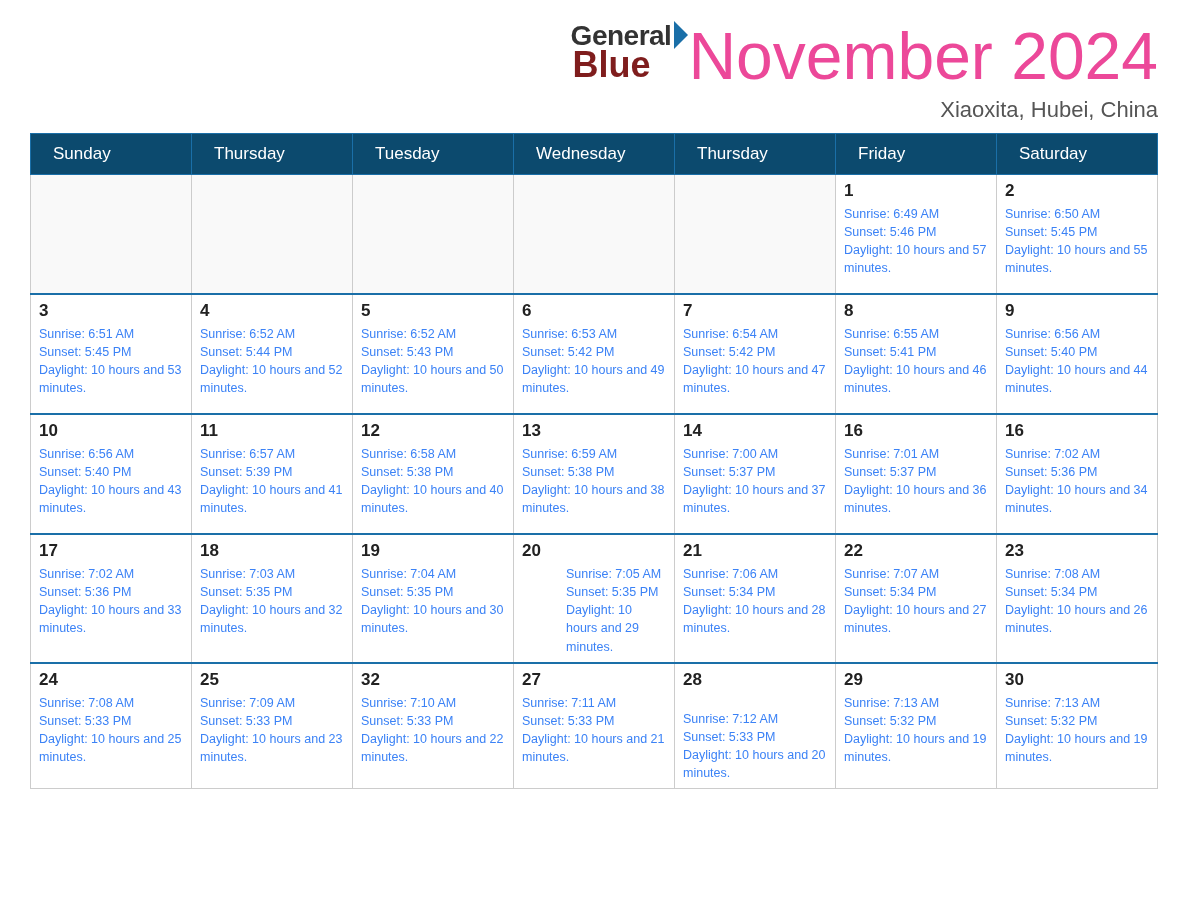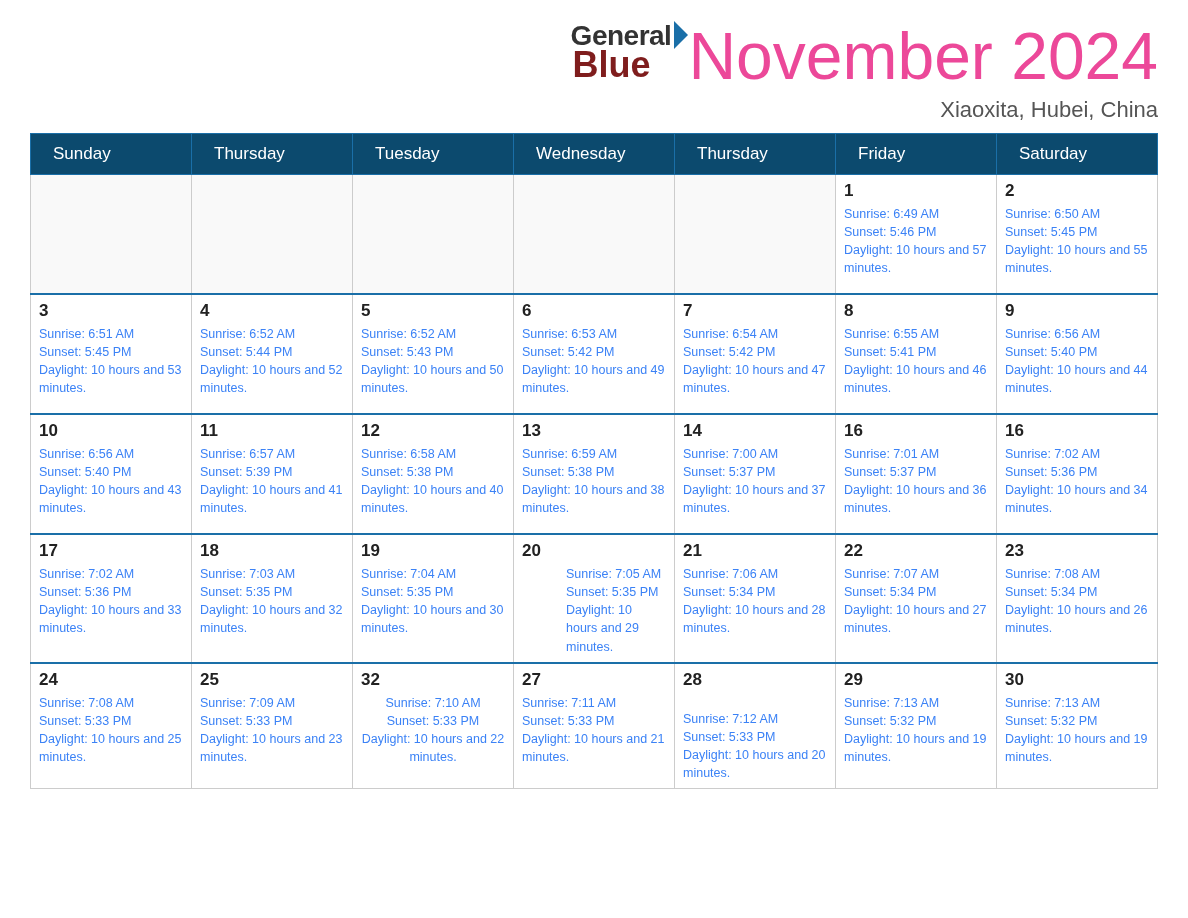--- a/index.html
+++ b/index.html
@@ -292,21 +292,21 @@
 Daylight: 10 hours and 25 minutes.</div>
         </td>
         <td>
           <div class="day-number">25</div>
           <div class="day-info" style="white-space: pre-line;">Sunrise: 7:09 AM
 Sunset: 5:33 PM
 Daylight: 10 hours and 23 minutes.</div>
         </td>
         <td>
           <div class="day-number">32</div>
-          <div class="day-info" style="white-space: pre-line; text-align: center;">Sunrise: 7:10 AM
+          <div class="day-info" style="white-space: pre-line;">Sunrise: 7:10 AM
 Sunset: 5:33 PM
 Daylight: 10 hours and 22 minutes.</div>
         </td>
         <td>
           <div class="day-number">27</div>
           <div class="day-info" style="white-space: pre-line;">Sunrise: 7:11 AM
 Sunset: 5:33 PM
 Daylight: 10 hours and 21 minutes.</div>
         </td>
         <td>

